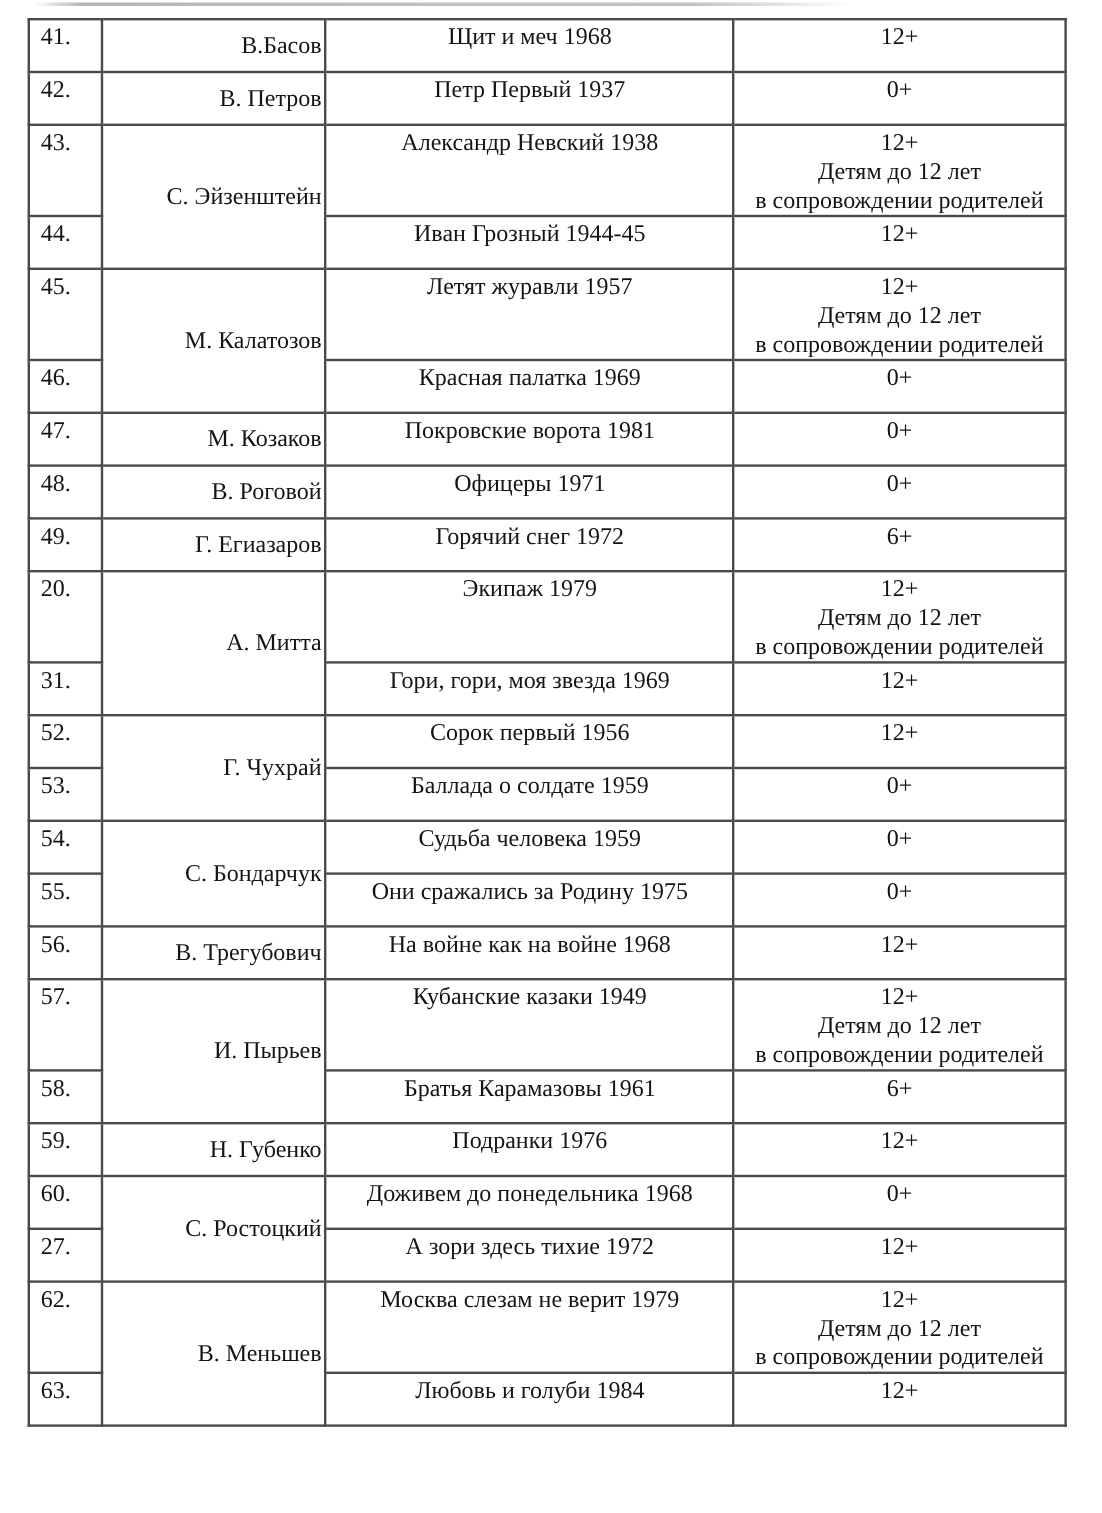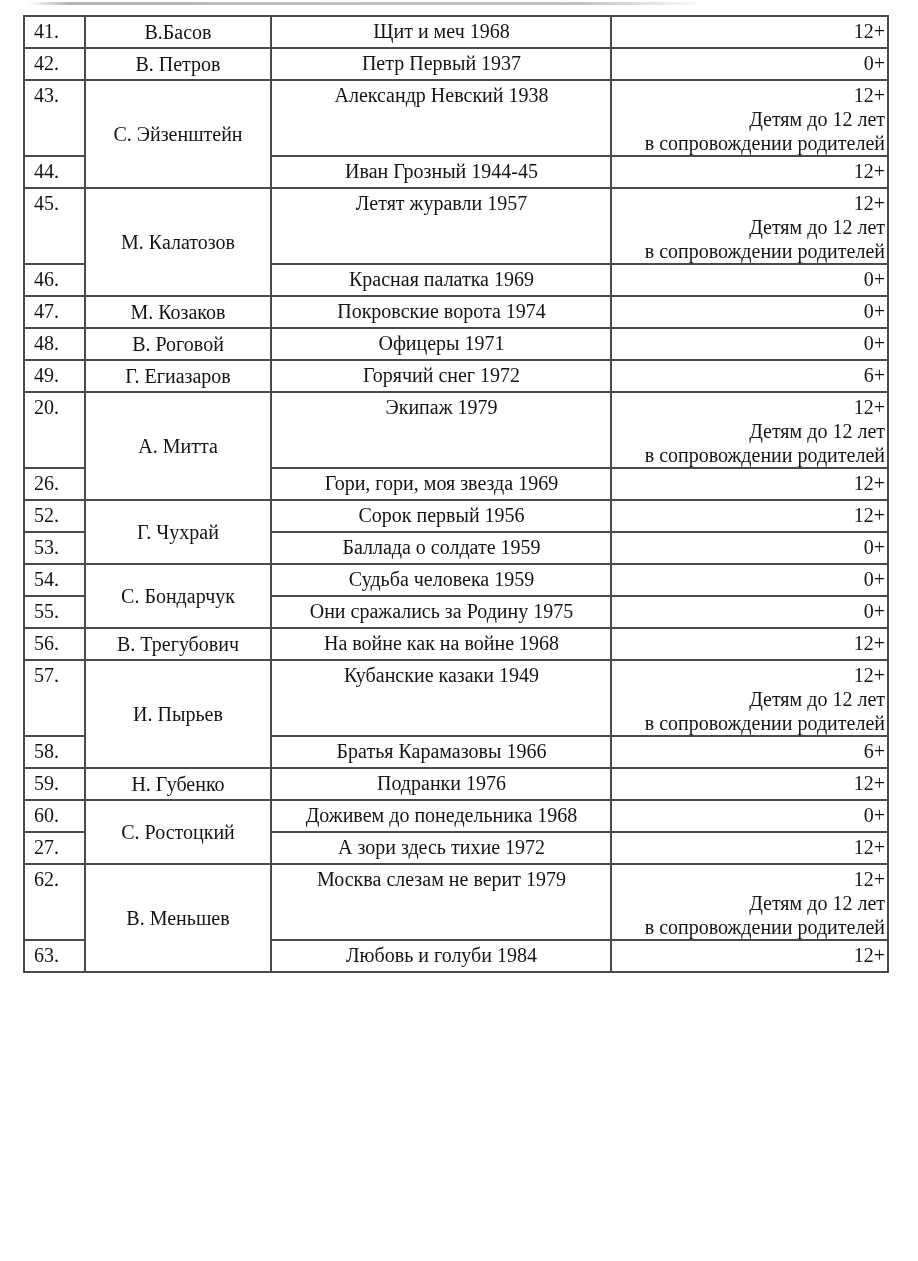--- a/index.html
+++ b/index.html
@@ -36,40 +36,40 @@
     width: 864px;
     border-collapse: collapse;
     table-layout: fixed;
   }
   .films-table td {
     border: 2px solid #4a4a4a;
     font-size: 20px;
     line-height: 24px;
     overflow: hidden;
   }
-  tr.row-short { height: 32px; }
+  tr.row-short { height: 44px; }
   tr.row-tall  { height: 72px; }
   td.cell-num {
     vertical-align: top;
     text-align: left;
     padding: 2px 0 0 9px;
   }
   td.cell-dir {
     vertical-align: middle;
-    text-align: center;
+    text-align: right;
     padding: 0 2px;
   }
   td.cell-film {
     vertical-align: top;
     text-align: center;
     padding: 2px 6px 0 7px;
   }
   td.cell-rating {
     vertical-align: top;
-    text-align: right;
+    text-align: center;
     padding: 2px 2px 0 2px;
   }
   .rating-line {
     line-height: 24px;
     white-space: nowrap;
   }
 </style>
 </head>
 <body>
 
@@ -129,21 +129,21 @@
       <tr class="row-short">
         <td class="cell-num">46.</td>
         <td class="cell-film">Красная палатка 1969</td>
         <td class="cell-rating">
           <div class="rating-line">0+</div>
         </td>
       </tr>
       <tr class="row-short">
         <td class="cell-num">47.</td>
         <td class="cell-dir" rowspan="1">М. Козаков</td>
-        <td class="cell-film">Покровские ворота 1974</td>
+        <td class="cell-film">Покровские ворота 1981</td>
         <td class="cell-rating">
           <div class="rating-line">0+</div>
         </td>
       </tr>
       <tr class="row-short">
         <td class="cell-num">48.</td>
         <td class="cell-dir" rowspan="1">В. Роговой</td>
         <td class="cell-film">Офицеры 1971</td>
         <td class="cell-rating">
           <div class="rating-line">0+</div>
@@ -161,21 +161,21 @@
         <td class="cell-num">20.</td>
         <td class="cell-dir" rowspan="2">А. Митта</td>
         <td class="cell-film">Экипаж 1979</td>
         <td class="cell-rating">
           <div class="rating-line">12+</div>
           <div class="rating-line">Детям до 12 лет</div>
           <div class="rating-line">в сопровождении родителей</div>
         </td>
       </tr>
       <tr class="row-short">
-        <td class="cell-num">26.</td>
+        <td class="cell-num">31.</td>
         <td class="cell-film">Гори, гори, моя звезда 1969</td>
         <td class="cell-rating">
           <div class="rating-line">12+</div>
         </td>
       </tr>
       <tr class="row-short">
         <td class="cell-num">52.</td>
         <td class="cell-dir" rowspan="2">Г. Чухрай</td>
         <td class="cell-film">Сорок первый 1956</td>
         <td class="cell-rating">
@@ -217,21 +217,21 @@
         <td class="cell-dir" rowspan="2">И. Пырьев</td>
         <td class="cell-film">Кубанские казаки 1949</td>
         <td class="cell-rating">
           <div class="rating-line">12+</div>
           <div class="rating-line">Детям до 12 лет</div>
           <div class="rating-line">в сопровождении родителей</div>
         </td>
       </tr>
       <tr class="row-short">
         <td class="cell-num">58.</td>
-        <td class="cell-film">Братья Карамазовы 1966</td>
+        <td class="cell-film">Братья Карамазовы 1961</td>
         <td class="cell-rating">
           <div class="rating-line">6+</div>
         </td>
       </tr>
       <tr class="row-short">
         <td class="cell-num">59.</td>
         <td class="cell-dir" rowspan="1">Н. Губенко</td>
         <td class="cell-film">Подранки 1976</td>
         <td class="cell-rating">
           <div class="rating-line">12+</div>

